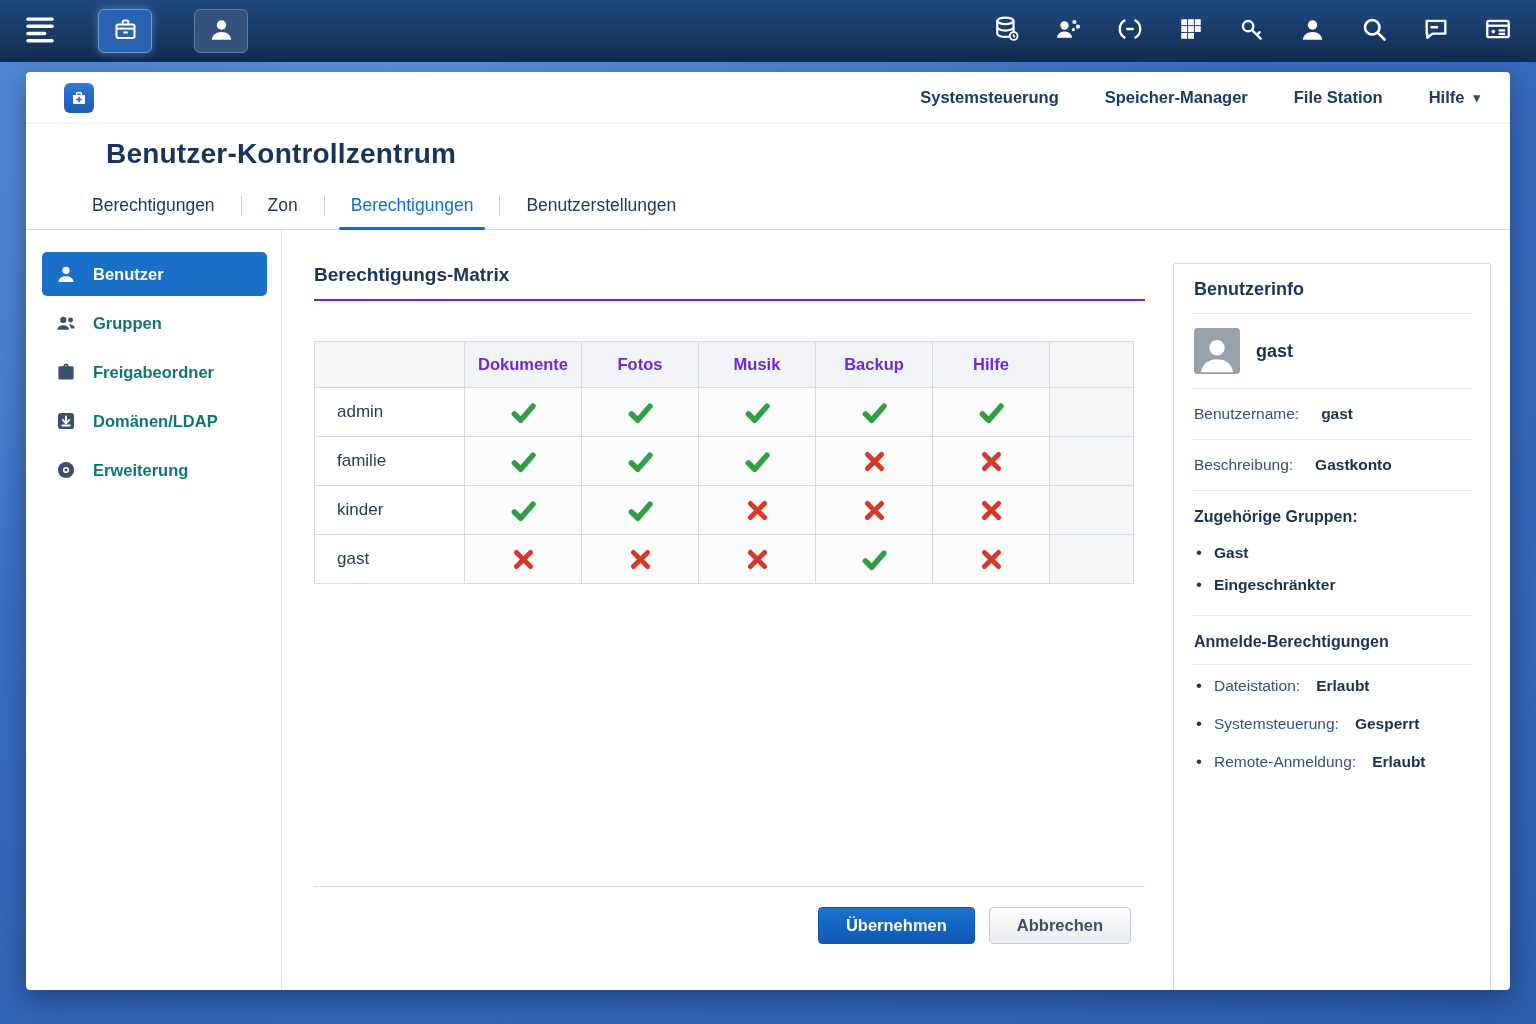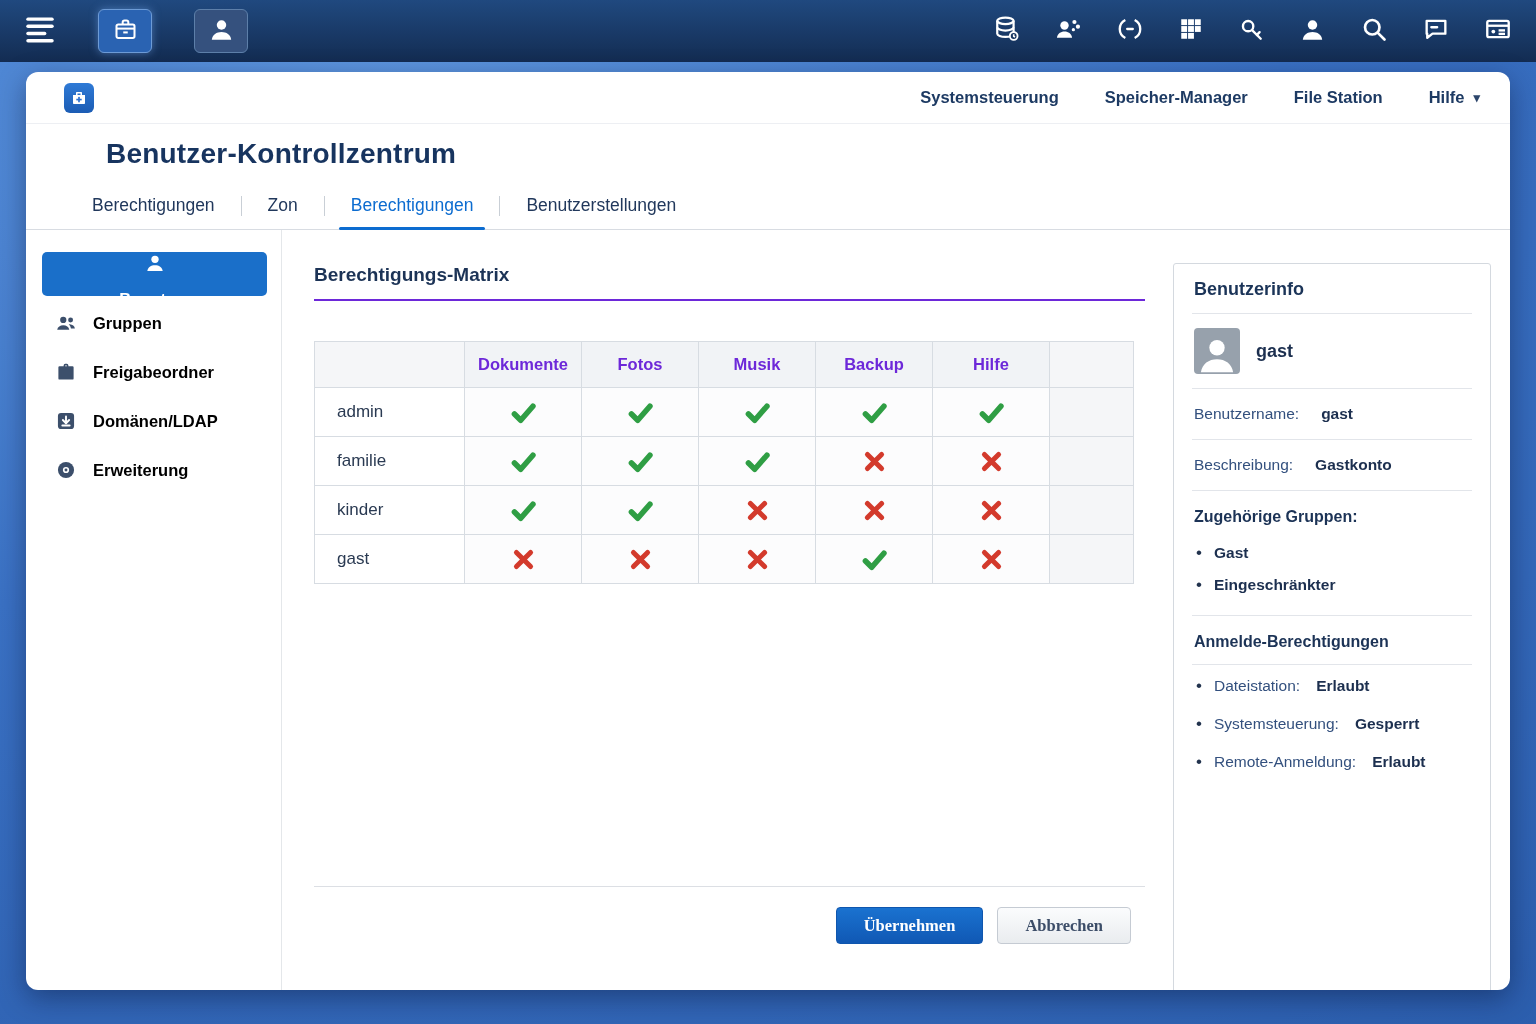--- a/index.html
+++ b/index.html
@@ -21,21 +21,21 @@
   .tb-btn { display:flex; align-items:center; justify-content:center; color:#fff; cursor:pointer; }
   .tb-app { width:54px; height:44px; border-radius:6px; }
   .tb-app.pkg { background:#2a63b2; border:1px solid #6d9bd6; box-shadow:0 0 8px rgba(110,160,230,.55); }
   .tb-app.usr { background:#35517e; border:1px solid #5d7fa9; }
 
   
   .window {
     margin:10px 26px 0;
     height:918px;
     background:#fff;
-    border-radius:12px;
+    border-radius:4px;
     box-shadow:0 8px 28px rgba(0,10,40,.4);
     display:flex; flex-direction:column;
     overflow:hidden;
   }
   .win-header {
     height:52px; flex:0 0 52px;
     display:flex; align-items:center; justify-content:space-between;
     padding:0 30px 0 38px;
     border-bottom:1px solid #edeff3;
   }
@@ -77,24 +77,24 @@
 
   .sidebar {
     width:256px; flex:0 0 256px;
     border-right:1px solid #e4e7ea;
     padding:22px 14px 0 16px;
   }
   .side-item {
     display:flex; align-items:center; gap:16px;
     height:44px; padding:0 13px; margin-bottom:5px;
     border-radius:5px;
-    font-size:16.5px; font-weight:700; color:#000000;
+    font-size:16.5px; font-weight:700; color:#0f766e;
     cursor:pointer;
   }
-  .side-item.active { background:#1a6fc9; color:#fff;flex-direction:column; }
+  .side-item.active { background:#1a6fc9; color:#fff; }
   .sicon { width:22px; height:22px; display:flex; color:#3c4f6b; }
   .side-item.active .sicon { color:#fff; }
   .sicon svg { width:100%; height:100%; }
 
   .main { flex:1; min-width:0; display:flex; flex-direction:column; padding:34px 28px 46px 32px; }
   .matrix-title {
     font-size:19px; font-weight:700; color:#1c3356;
     padding-bottom:13px; border-bottom:2px solid #6d28d9;
   }
   .matrix-wrap { margin-top:40px; }
@@ -109,21 +109,21 @@
     font-size:17px; font-weight:400; color:#2a3a52; height:49px;
   }
   td.mark { height:49px; text-align:center; vertical-align:middle; background:#fcfcfd; }
   .mk { display:inline-flex; vertical-align:middle; }
   th.trailh, td.trail { background:#f5f6f8; }
 
   .main-footer {
     margin-top:auto;
     border-top:1px solid #dcdfe4;
     padding:20px 14px 0 0;
-    display:flex; justify-content:flex-end; gap:14px;font-family:Liberation Serif, serif;
+    display:flex; justify-content:flex-end; gap:14px;
   }
   .btn {
     height:37px; border-radius:4px; padding:0 27px;
     font-family:inherit; font-size:16.5px; font-weight:700;
     cursor:pointer;
   }
   .btn-primary {
     background:linear-gradient(#1a72d0,#1058b4);
     border:1px solid #0f56ae; color:#fff;
   }

